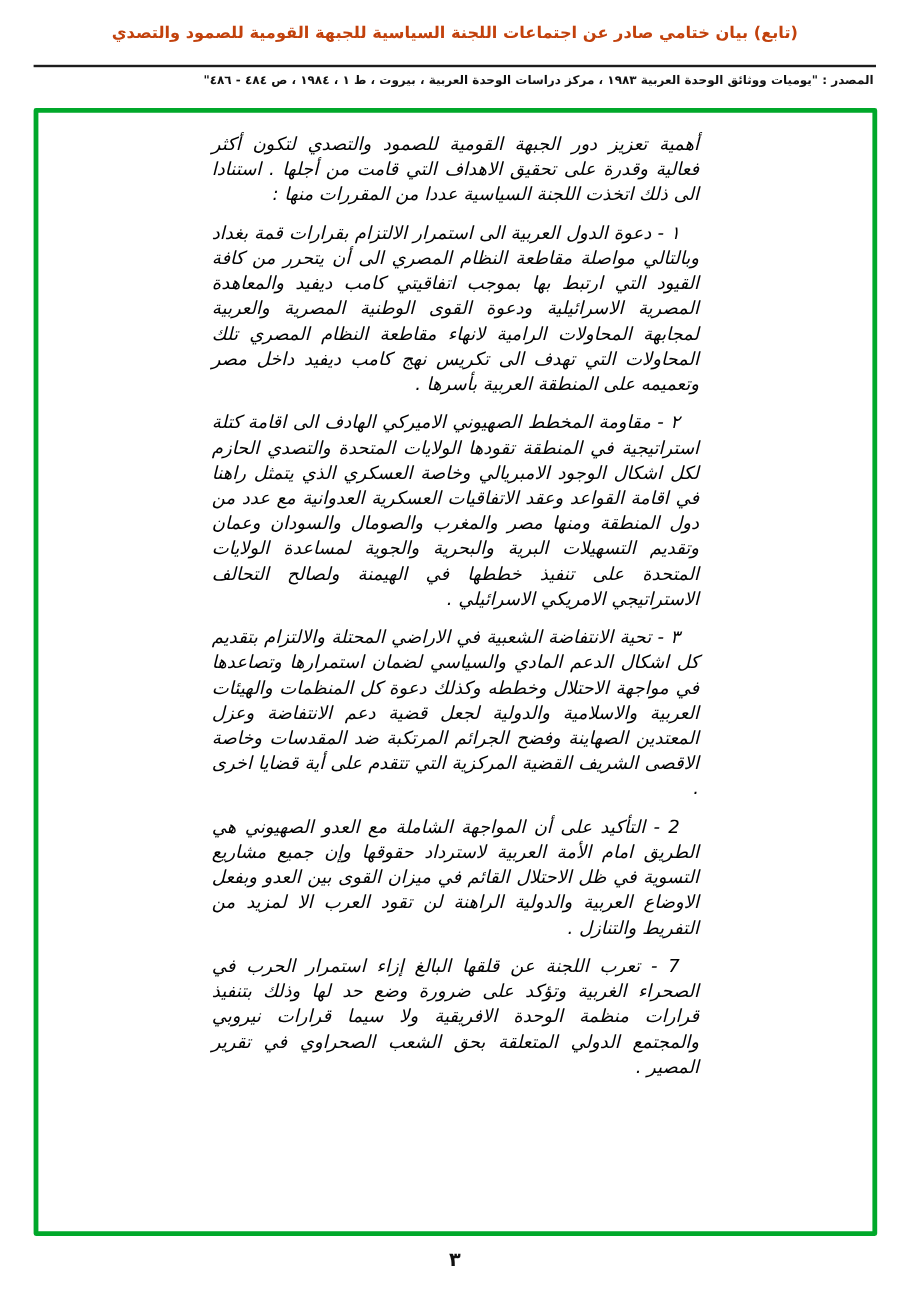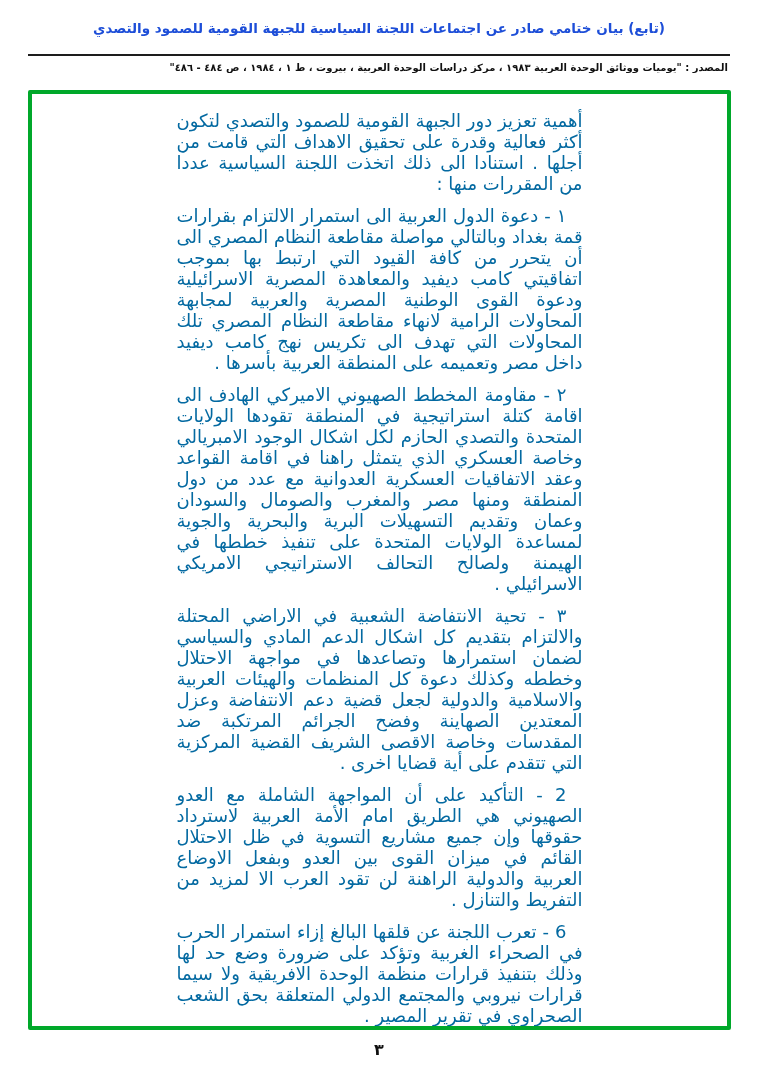--- a/index.html
+++ b/index.html
@@ -16,21 +16,21 @@
     color: #161616;
     overflow: hidden;
   }
   .doc-title {
     position: absolute;
     top: 20px; left: 24px; right: 24px;
     direction: rtl;
     text-align: center;
     font-size: 13.5px;
     font-weight: bold;
-    color: #1d4ed8;
+    color: #c2410c;
   }
   .header-rule {
     position: absolute;
     top: 54px; left: 28px; right: 28px;
     height: 0;
     border-top: 2px solid #1d1d1d;
   }
   .source-line {
     position: absolute;
     top: 62px; left: 28px; right: 30px;
@@ -50,26 +50,27 @@
     border-radius: 2px;
     background: #ffffff;
     overflow: hidden;
   }
   .text-col {
     width: 406px;
     margin: 16px auto 0 auto;
     direction: rtl;
   }
   .para {
-    font-size: 18px;
+    font-size: 15px;
     line-height: 21px;
     text-align: justify;
     text-justify: inter-word;
     margin: 0 0 11px 0;
-    color: #0369a1;
+    color: #000000;
+    font-style: italic;
   }
   .para.indent { text-indent: 16px; }
   .page-number {
     position: absolute;
     top: 1040px; left: 0; right: 0;
     text-align: center;
     font-size: 16px;
     font-weight: bold;
     color: #101010;
   }
@@ -91,20 +92,20 @@
       <p class="para">أهمية تعزيز دور الجبهة القومية للصمود والتصدي لتكون أكثر فعالية وقدرة على تحقيق الاهداف التي قامت من أجلها . استنادا الى ذلك اتخذت اللجنة السياسية عددا من المقررات منها :</p>
 
       <p class="para indent">١ - دعوة الدول العربية الى استمرار الالتزام بقرارات قمة بغداد وبالتالي مواصلة مقاطعة النظام المصري الى أن يتحرر من كافة القيود التي ارتبط بها بموجب اتفاقيتي كامب ديفيد والمعاهدة المصرية الاسرائيلية ودعوة القوى الوطنية المصرية والعربية لمجابهة المحاولات الرامية لانهاء مقاطعة النظام المصري تلك المحاولات التي تهدف الى تكريس نهج كامب ديفيد داخل مصر وتعميمه على المنطقة العربية بأسرها .</p>
 
       <p class="para indent">٢ - مقاومة المخطط الصهيوني الاميركي الهادف الى اقامة كتلة استراتيجية في المنطقة تقودها الولايات المتحدة والتصدي الحازم لكل اشكال الوجود الامبريالي وخاصة العسكري الذي يتمثل راهنا في اقامة القواعد وعقد الاتفاقيات العسكرية العدوانية مع عدد من دول المنطقة ومنها مصر والمغرب والصومال والسودان وعمان وتقديم التسهيلات البرية والبحرية والجوية لمساعدة الولايات المتحدة على تنفيذ خططها في الهيمنة ولصالح التحالف الاستراتيجي الامريكي الاسرائيلي .</p>
 
       <p class="para indent">٣ - تحية الانتفاضة الشعبية في الاراضي المحتلة والالتزام بتقديم كل اشكال الدعم المادي والسياسي لضمان استمرارها وتصاعدها في مواجهة الاحتلال وخططه وكذلك دعوة كل المنظمات والهيئات العربية والاسلامية والدولية لجعل قضية دعم الانتفاضة وعزل المعتدين الصهاينة وفضح الجرائم المرتكبة ضد المقدسات وخاصة الاقصى الشريف القضية المركزية التي تتقدم على أية قضايا اخرى .</p>
 
       <p class="para indent">2 - التأكيد على أن المواجهة الشاملة مع العدو الصهيوني هي الطريق امام الأمة العربية لاسترداد حقوقها وإن جميع مشاريع التسوية في ظل الاحتلال القائم في ميزان القوى بين العدو وبفعل الاوضاع العربية والدولية الراهنة لن تقود العرب الا لمزيد من التفريط والتنازل .</p>
 
-      <p class="para indent">6 - تعرب اللجنة عن قلقها البالغ إزاء استمرار الحرب في الصحراء الغربية وتؤكد على ضرورة وضع حد لها وذلك بتنفيذ قرارات منظمة الوحدة الافريقية ولا سيما قرارات نيروبي والمجتمع الدولي المتعلقة بحق الشعب الصحراوي في تقرير المصير .</p>
+      <p class="para indent">7 - تعرب اللجنة عن قلقها البالغ إزاء استمرار الحرب في الصحراء الغربية وتؤكد على ضرورة وضع حد لها وذلك بتنفيذ قرارات منظمة الوحدة الافريقية ولا سيما قرارات نيروبي والمجتمع الدولي المتعلقة بحق الشعب الصحراوي في تقرير المصير .</p>
 
     </div>
   </div>
 
   <div class="page-number">٣</div>
 
 </div>
 
 </body></html>

